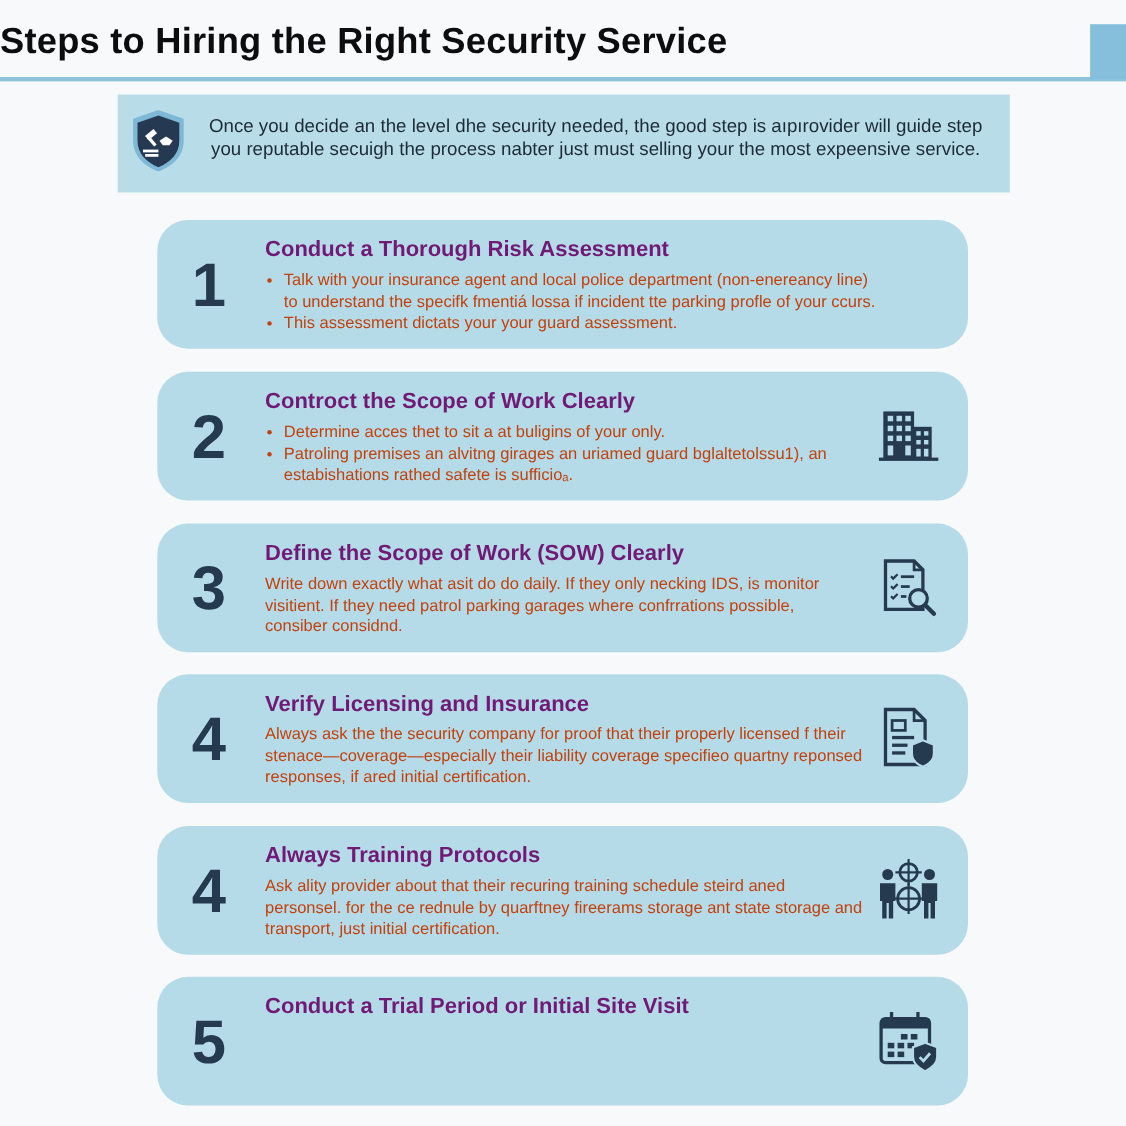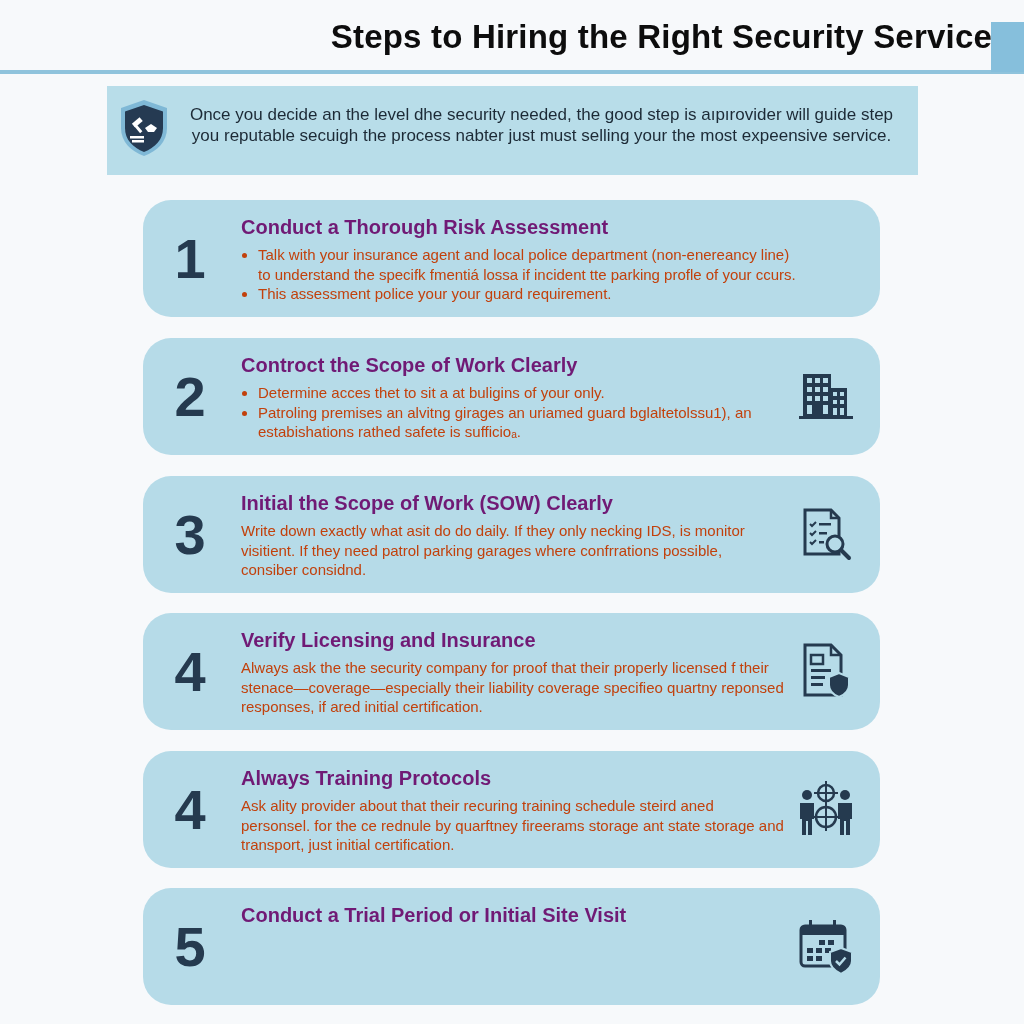--- a/index.html
+++ b/index.html
@@ -4,21 +4,21 @@
 <style>
   html, body { margin: 0; padding: 0; }
   body {
     width: 1024px; height: 1024px; overflow: hidden; position: relative;
     background: #f7f9fb;
     font-family: "Liberation Sans", "DejaVu Sans", sans-serif;
     color: #1b2733;
   }
   .title {
     position: absolute; left: 0; top: 18px; width: 992px;
-    text-align: right; font-size: 33px; font-weight: bold; color: #0d0d0d;
+    text-align: left; font-size: 33px; font-weight: bold; color: #0d0d0d;
     letter-spacing: 0.2px;
   }
   .title-rule {
     position: absolute; left: 0; top: 70px; width: 1024px; height: 4px;
     background: #8fc3dc;
   }
   .corner-tab {
     position: absolute; left: 991px; top: 22px; width: 33px; height: 50px;
     background: #86bfdc;
   }
@@ -73,21 +73,21 @@
   </svg>
   <span>Once you decide an the level dhe security needed, the good step is aıpırovider will guide step you reputable secuigh the process nabter just must selling your the most expeensive service.</span>
 </div>
 
 <div class="card" style="top:200px">
   <div class="num">1</div>
   <div class="head">Conduct a Thorough Risk Assessment</div>
   <div class="body" style="width:560px">
     <ul>
       <li>Talk with your insurance agent and local police department (non-enereancy line) to understand the specifk fmentiá lossa if incident tte parking profle of your ccurs.</li>
-      <li>This assessment police your your guard requirement.</li>
+      <li>This assessment dictats your your guard assessment.</li>
     </ul>
   </div>
 </div>
 
 <div class="card" style="top:338px">
   <div class="num">2</div>
   <div class="head">Controct the Scope of Work Clearly</div>
   <div class="body" style="width:535px">
     <ul>
       <li>Determine acces thet to sit a at buligins of your only.</li>
@@ -115,21 +115,21 @@
       <rect x="38" y="34" width="4" height="4"></rect>
         <rect x="45" y="34" width="4" height="4"></rect>
       <rect x="38" y="42" width="4" height="7"></rect>
         <rect x="45" y="42" width="4" height="7"></rect>
     </g>
   </svg>
 </div>
 
 <div class="card" style="top:476px">
   <div class="num">3</div>
-  <div class="head">Initial the Scope of Work (SOW) Clearly</div>
+  <div class="head">Define the Scope of Work (SOW) Clearly</div>
   <div class="body" style="width:540px">Write down exactly what asit do do daily. If they only necking IDS, is monitor visitient. If they need patrol parking garages where confrrations possible, consiber considnd.</div>
   <svg class="icon" viewBox="0 0 62 62">
     <path d="M10 6 H36 L44 14 V50 H10 Z" fill="none" stroke="#253a4f" stroke-width="3"></path>
     <path d="M36 6 V14 H44" fill="none" stroke="#253a4f" stroke-width="2.5"></path>
     <path d="M15 20 l2 2 l4 -4" fill="none" stroke="#253a4f" stroke-width="2"></path>
     <rect x="24" y="19" width="12" height="2.5" fill="#253a4f"></rect>
     <path d="M15 29 l2 2 l4 -4" fill="none" stroke="#253a4f" stroke-width="2"></path>
     <rect x="24" y="28" width="8" height="2.5" fill="#253a4f"></rect>
     <path d="M15 38 l2 2 l4 -4" fill="none" stroke="#253a4f" stroke-width="2"></path>
     <rect x="24" y="37" width="5" height="2.5" fill="#253a4f"></rect>

